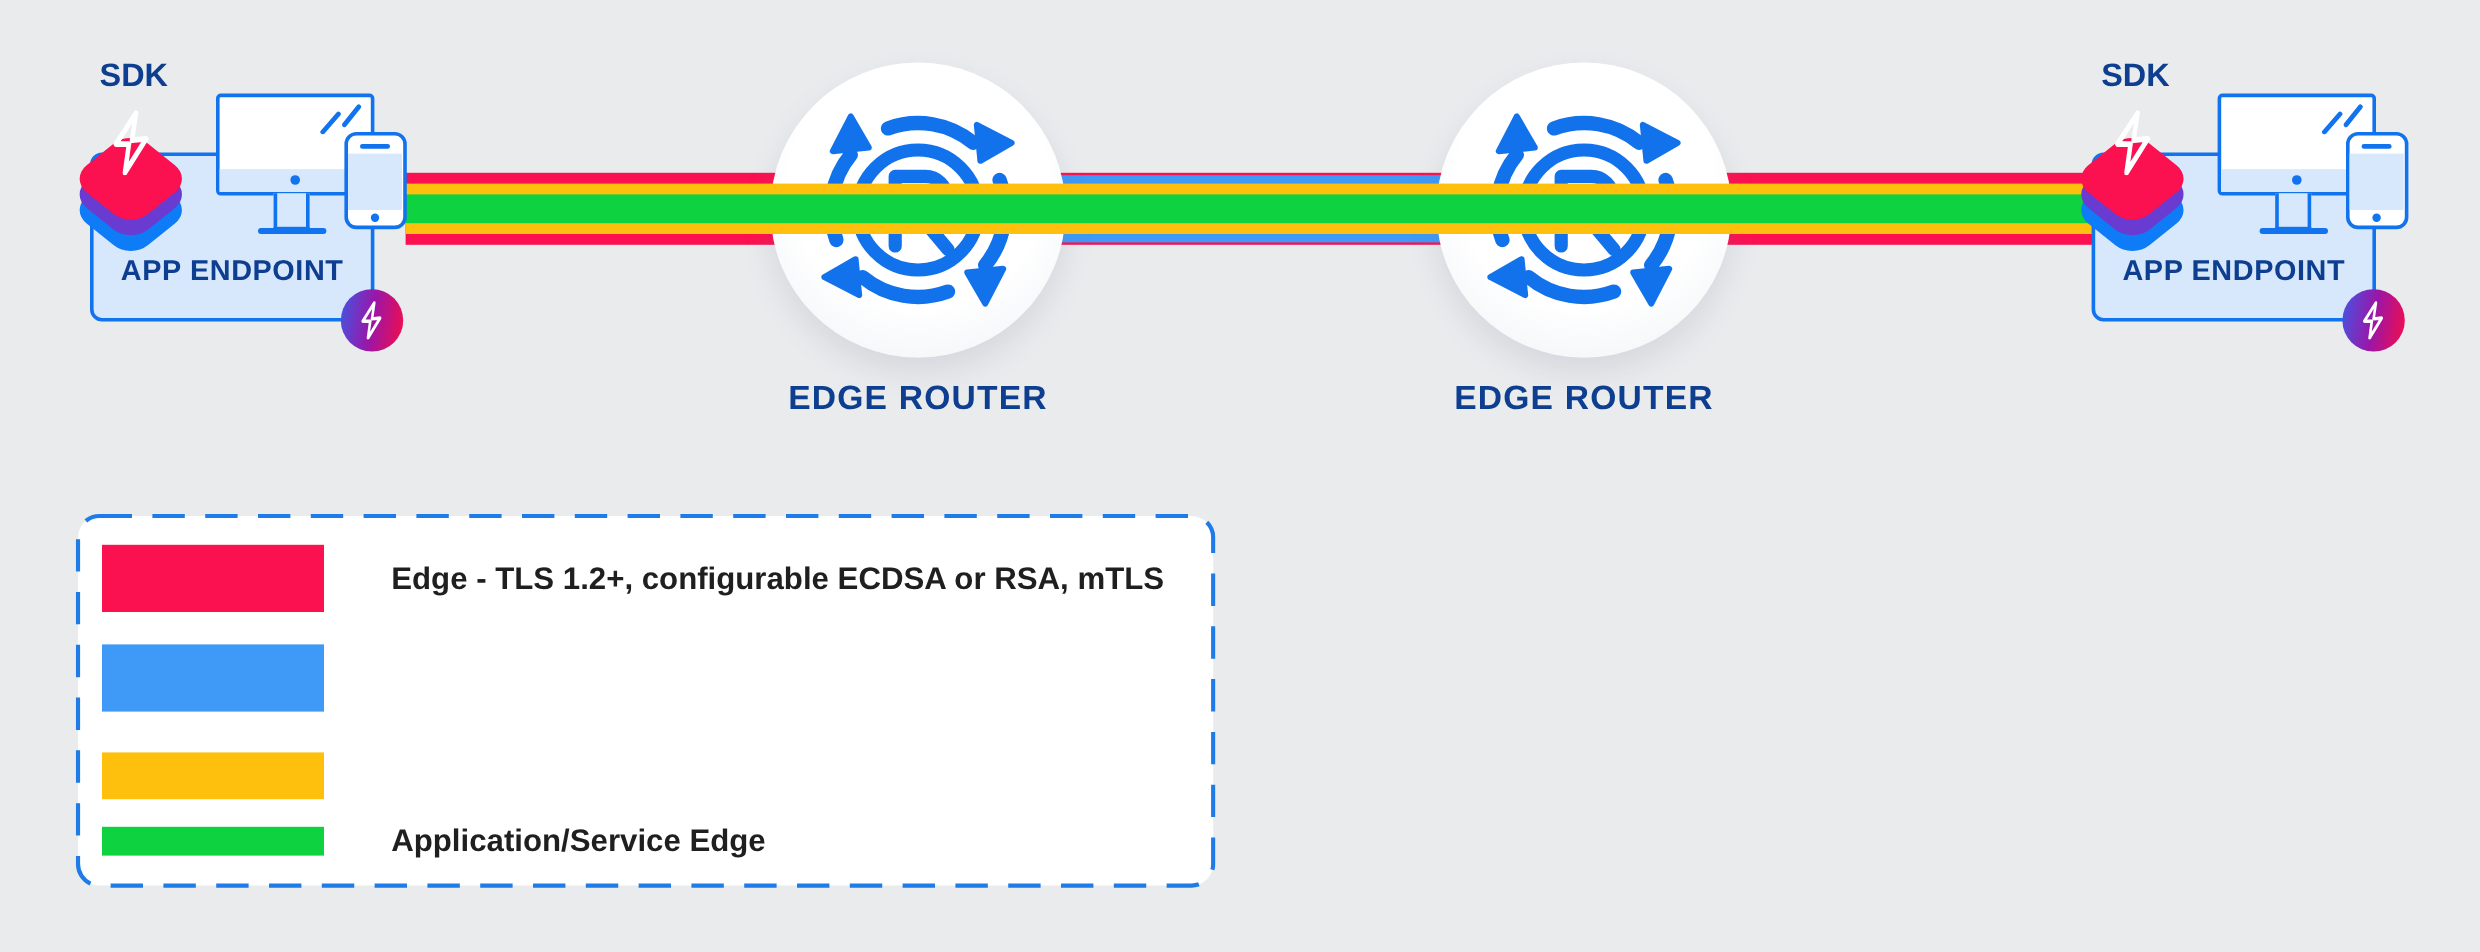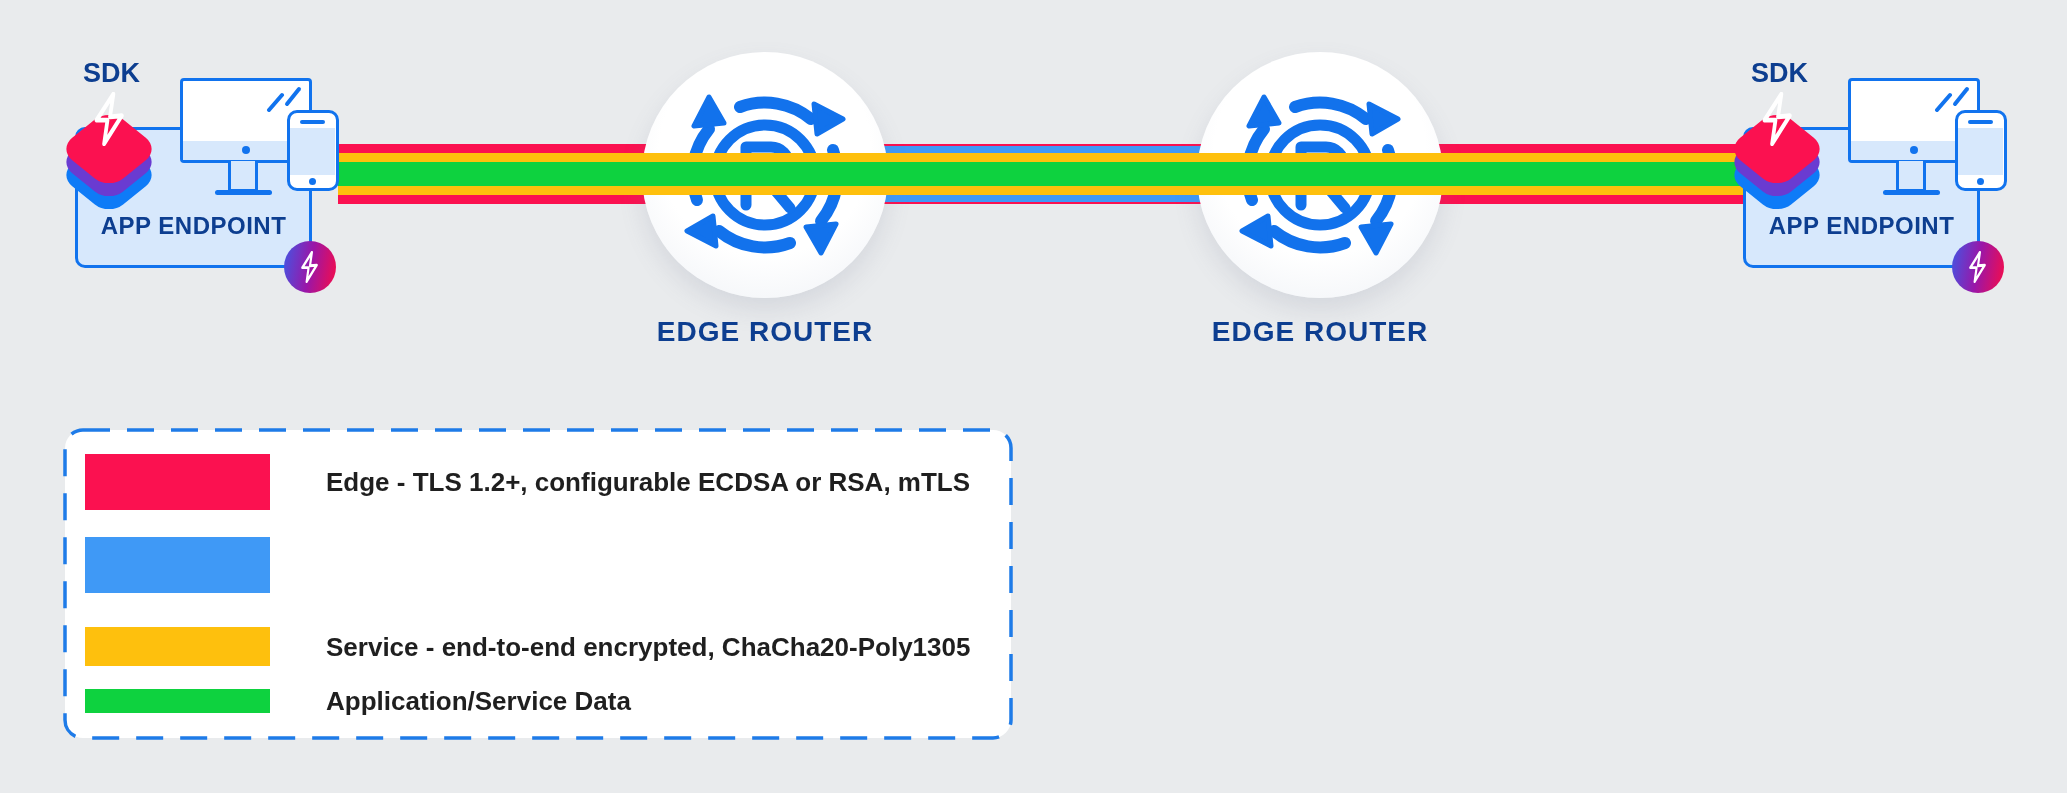--- a/index.html
+++ b/index.html
@@ -22,21 +22,21 @@
   .router-icon{position:absolute;left:23px;top:23px;}
   .router-label{position:absolute;top:316px;width:300px;text-align:center;
     font-size:28px;font-weight:600;letter-spacing:1px;color:#0D3E90;z-index:7;}
   .router-label-1{left:615px;}
   .router-label-2{left:1170px;}
 
   
   .endpoint{position:absolute;top:40px;width:300px;height:262px;z-index:10;}
   .ep-left{left:55px;}
   .ep-right{left:1723px;}
-  .sdk-label{position:absolute;left:28px;top:18px;font-size:27px;font-weight:600;color:#0D3E90;}
+  .sdk-label{position:absolute;left:28px;top:8px;font-size:27px;font-weight:600;color:#0D3E90;}
   .ep-box{position:absolute;left:20px;top:87px;width:237px;height:141px;background:#D7E8FC;
     border:3px solid #1173EE;border-radius:10px;box-sizing:border-box;}
   .ep-box-label{position:absolute;left:0;top:172px;width:277px;text-align:center;
     font-size:24px;font-weight:600;letter-spacing:.5px;color:#0D3E90;}
   .sdk-stack{position:absolute;left:0;top:30px;width:110px;height:130px;}
   .sdk-layer{position:absolute;left:18px;width:72px;height:72px;border-radius:20px;
     transform:scaleY(.8) rotate(45deg);}
   .sdk-layer-blue  {top:69px;background:#0E7BF7;}
   .sdk-layer-purple{top:56px;background:#6A3BD1;}
   .sdk-layer-red   {top:43px;background:#FB1150;}
@@ -194,21 +194,20 @@
     </svg>
     <div class="legend-row row-0">
       <div class="legend-swatch" style="background-color: rgb(251, 17, 80);"></div>
       <div class="legend-text">Edge - TLS 1.2+, configurable ECDSA or RSA, mTLS</div>
     </div>
     <div class="legend-row row-1">
       <div class="legend-swatch" style="background-color: rgb(63, 153, 246);"></div>
     </div>
     <div class="legend-row row-2">
       <div class="legend-swatch" style="background-color: rgb(254, 192, 13);"></div>
-      <div class="legend-text">Service - end-to-end encrypted, ChaCha20-Poly1305</div>
     </div>
     <div class="legend-row row-3">
       <div class="legend-swatch" style="background-color: rgb(14, 210, 63);"></div>
-      <div class="legend-text">Application/Service Data</div>
+      <div class="legend-text">Application/Service Edge</div>
     </div>
   </div>
 
 </div>
 
 </body></html>

